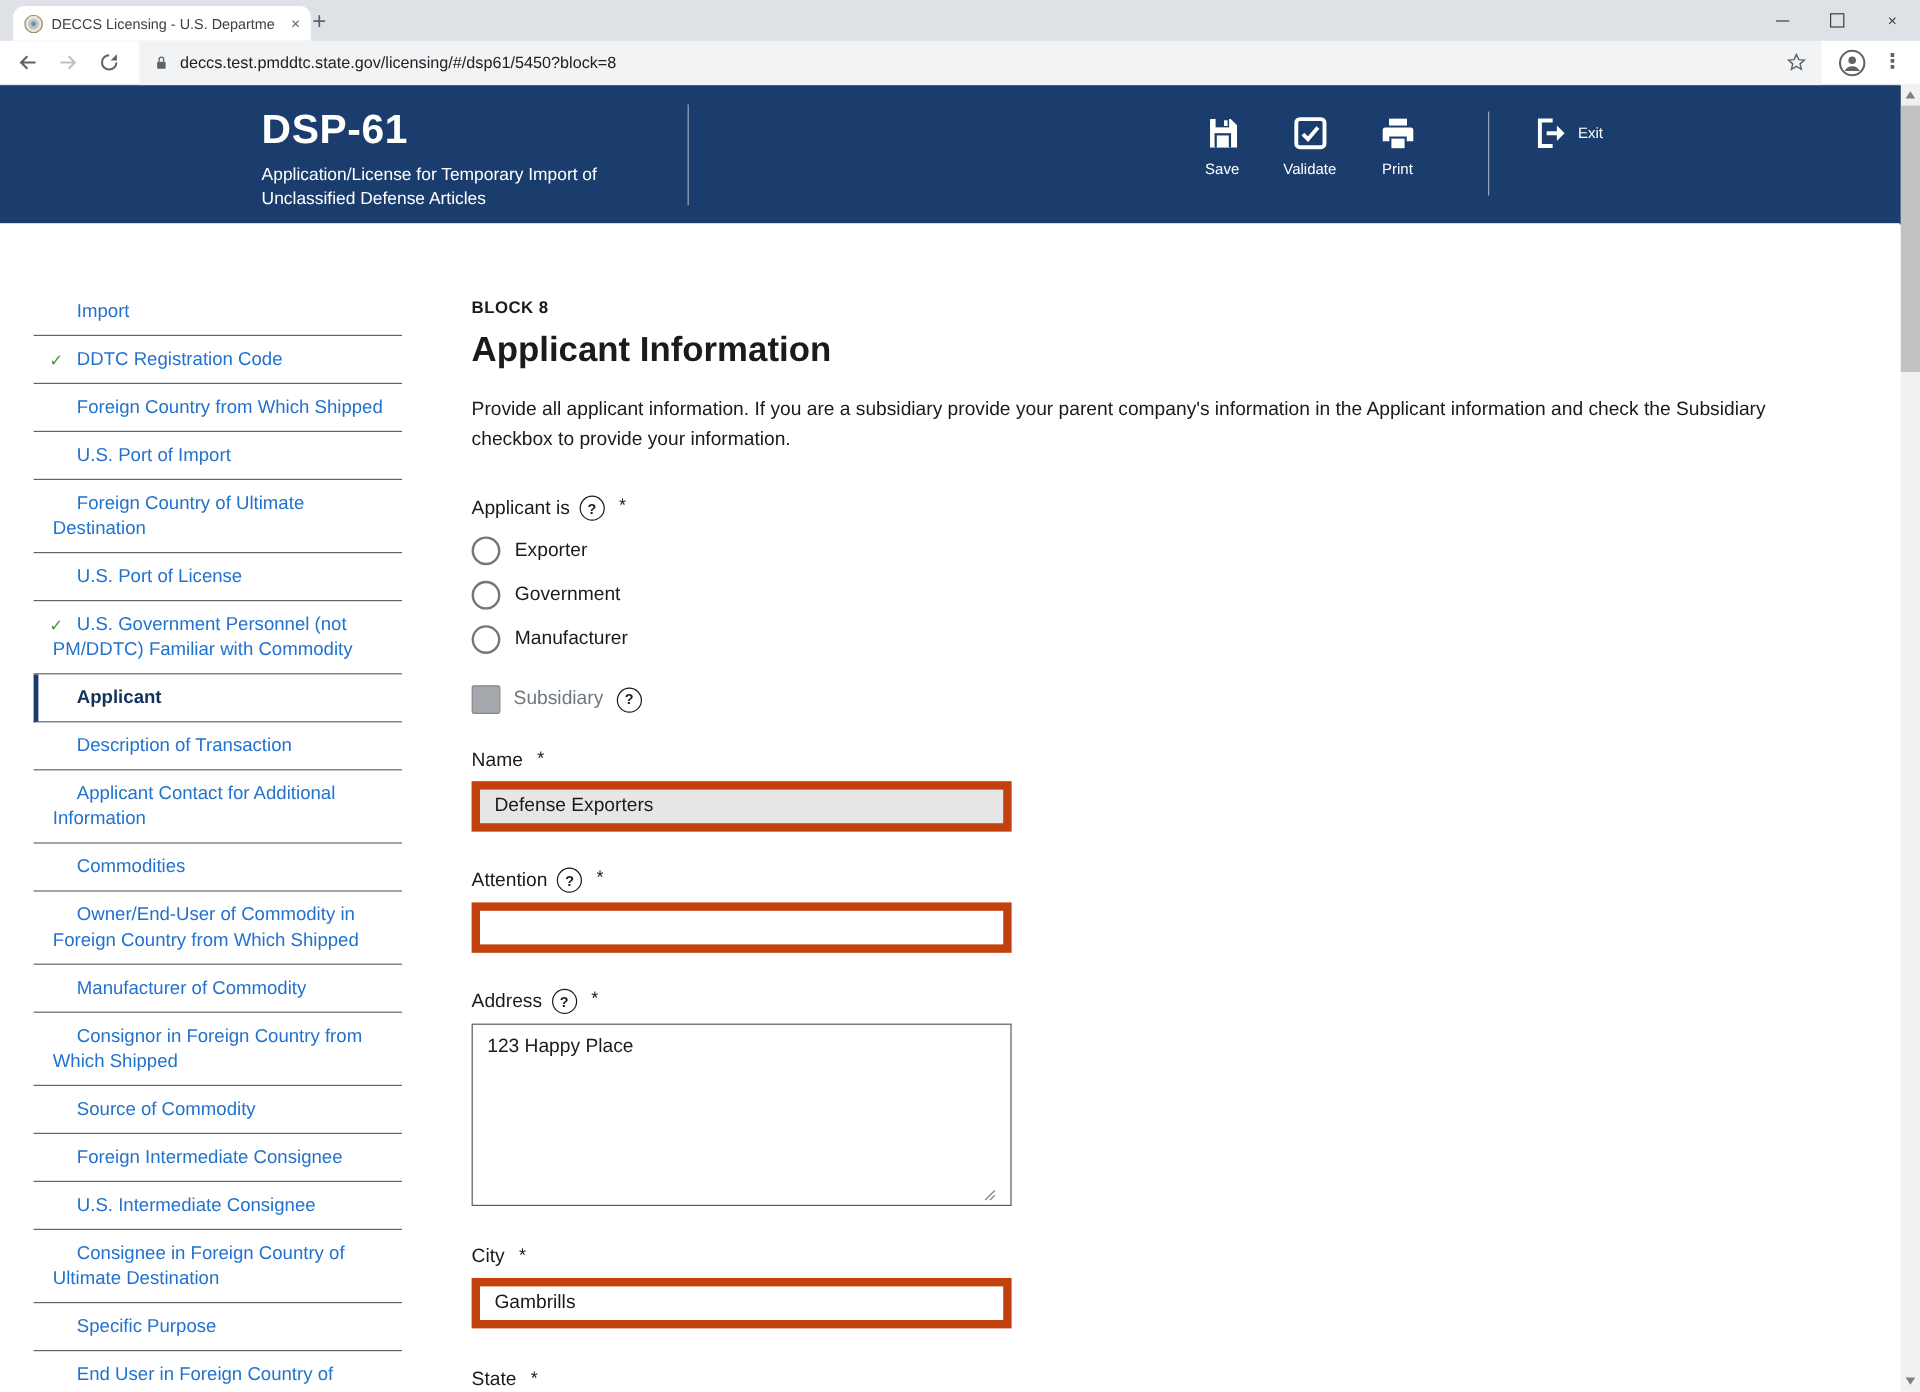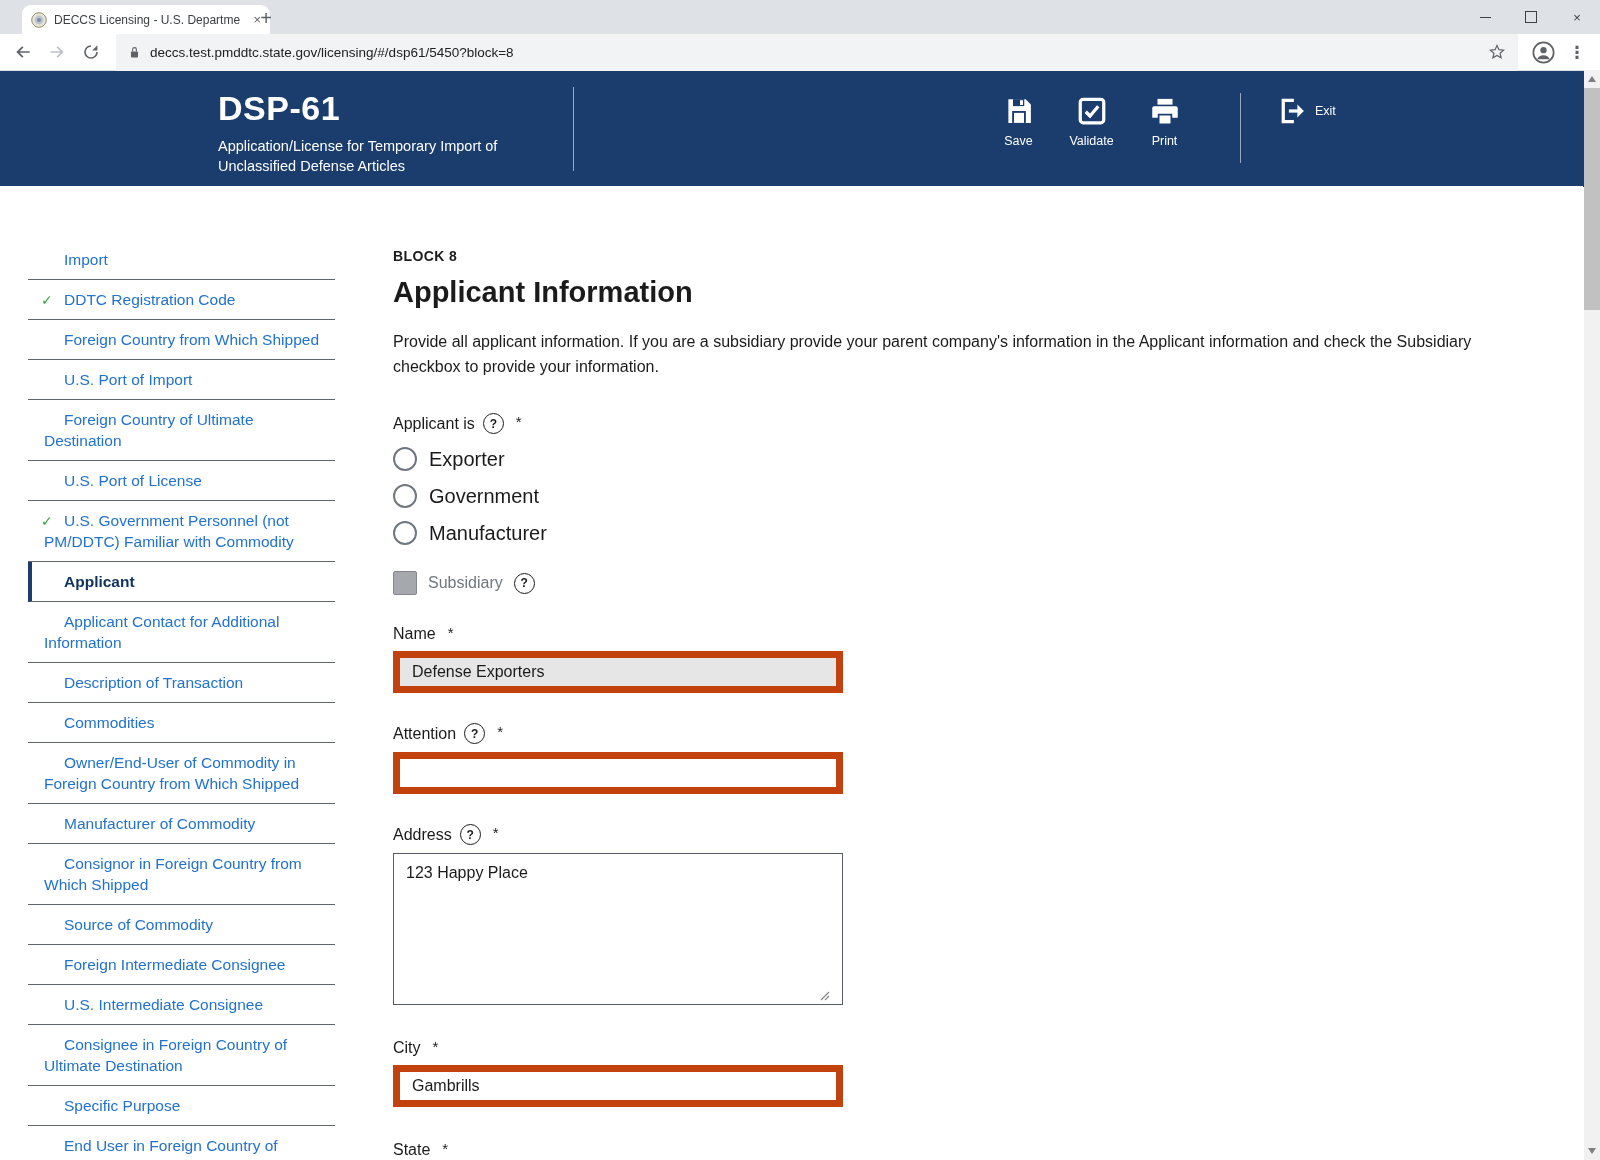--- a/index.html
+++ b/index.html
@@ -1,21 +1,21 @@
 <!DOCTYPE html>
 <html><head>
 <meta charset="utf-8">
 <style>
   html,body{margin:0;padding:0}
   body{width:1600px;height:1160px;overflow:hidden;position:relative;background:#fff;
        font-family:"Liberation Sans","DejaVu Sans",sans-serif;}
 
   
   .tabstrip{height:34px;background:#dee1e6;position:relative}
-  .tab{position:absolute;left:22px;bottom:0;width:230px;height:29px;background:#fff;
+  .tab{position:absolute;left:11px;bottom:0;width:230px;height:29px;background:#fff;
        border-radius:9px 9px 0 0;display:flex;align-items:center;padding:0 9px;gap:7px}
   .tab-title{font-size:12px;color:#3c4043;white-space:nowrap;overflow:hidden;flex:1}
   .tab-close{font-size:13px;color:#5f6368;line-height:1}
   .new-tab{position:absolute;left:252px;bottom:2px;width:28px;height:28px;display:flex;
            align-items:center;justify-content:center;font-size:20px;color:#5f6368}
   .win-controls{position:absolute;right:0;top:0;height:34px;display:flex}
   .win-btn{width:46px;height:34px;display:flex;align-items:center;justify-content:center;
            color:#3c4043;font-size:13px}
   .min-glyph{width:11px;border-top:1.2px solid #3c4043}
   .max-glyph{width:10px;height:10px;border:1.2px solid #3c4043}
@@ -56,21 +56,21 @@
   
   .main{position:absolute;left:393px;top:62px;width:1100px;color:#1b1b1b}
   .block-label{font-size:14px;font-weight:700;letter-spacing:.4px}
   .page-title{margin-top:12px;font-size:29px;font-weight:700}
   .intro{margin-top:20px;font-size:16px;line-height:25px;max-width:1092px}
   .q-label{margin-top:34px;font-size:16px;display:flex;align-items:center;gap:8px}
   .help{display:inline-flex;width:19px;height:19px;border:1.6px solid #1b1b1b;border-radius:50%;
         align-items:center;justify-content:center;font-size:12px;font-weight:700;text-indent:0;
         flex:0 0 auto;cursor:pointer}
   .req{font-size:15px;margin-left:4px;position:relative;top:-2px}
-  .radio-row{margin-top:13px;display:flex;align-items:center;gap:12px;font-size:20px;cursor:pointer}
+  .radio-row{margin-top:13px;display:flex;align-items:center;gap:12px;font-size:16px;cursor:pointer}
   .radio{width:20px;height:20px;border:2px solid #6f7780;border-radius:50%;background:#fff;flex:0 0 auto}
   .subsidiary-row{margin-top:26px;display:flex;align-items:center;gap:11px;font-size:16px;color:#6f777f}
   .checkbox{width:22px;height:22px;background:#a5a9ad;border:1px solid #83878b;border-radius:2px;flex:0 0 auto}
   .field{margin-top:30px}
   .field-city{margin-top:34px}
   .field-label{font-size:16px;display:flex;align-items:center;gap:8px;margin-bottom:8px}
   .text-input{width:450px;height:42px;border:7px solid #c2410c;border-radius:0;font-size:16px;
               padding:0 12px;font-family:inherit;color:#1b1b1b;background:#fff;box-sizing:border-box}
   .text-input.disabled{background:#e6e6e6}
   .textarea-wrap{position:relative;width:440px}
@@ -198,22 +198,22 @@
 
   <nav class="sidebar">
     <div class="nav-item"><span>Import</span></div>
     <div class="nav-item checked"><span class="check">✓</span><span>DDTC Registration Code</span></div>
     <div class="nav-item"><span>Foreign Country from Which Shipped</span></div>
     <div class="nav-item"><span>U.S. Port of Import</span></div>
     <div class="nav-item"><span>Foreign Country of Ultimate Destination</span></div>
     <div class="nav-item"><span>U.S. Port of License</span></div>
     <div class="nav-item checked"><span class="check">✓</span><span>U.S. Government Personnel (not PM/DDTC) Familiar with Commodity</span></div>
     <div class="nav-item active"><span>Applicant</span></div>
+    <div class="nav-item"><span>Description of Transaction</span></div>
     <div class="nav-item"><span>Applicant Contact for Additional Information</span></div>
-    <div class="nav-item"><span>Description of Transaction</span></div>
     <div class="nav-item"><span>Commodities</span></div>
     <div class="nav-item"><span>Owner/End-User of Commodity in Foreign Country from Which Shipped</span></div>
     <div class="nav-item"><span>Manufacturer of Commodity</span></div>
     <div class="nav-item"><span>Consignor in Foreign Country from Which Shipped</span></div>
     <div class="nav-item"><span>Source of Commodity</span></div>
     <div class="nav-item"><span>Foreign Intermediate Consignee</span></div>
     <div class="nav-item"><span>U.S. Intermediate Consignee</span></div>
     <div class="nav-item"><span>Consignee in Foreign Country of Ultimate Destination</span></div>
     <div class="nav-item"><span>Specific Purpose</span></div>
     <div class="nav-item"><span>End User in Foreign Country of</span></div>

